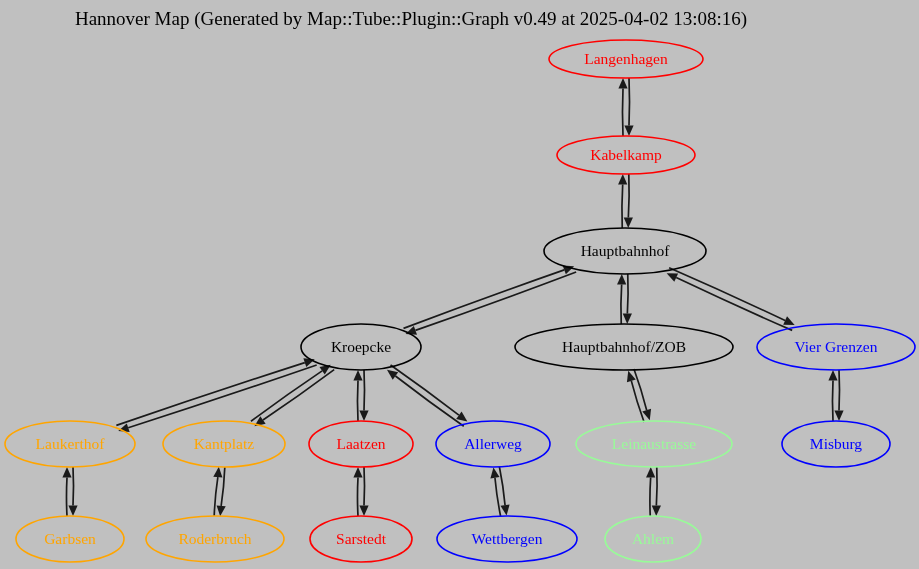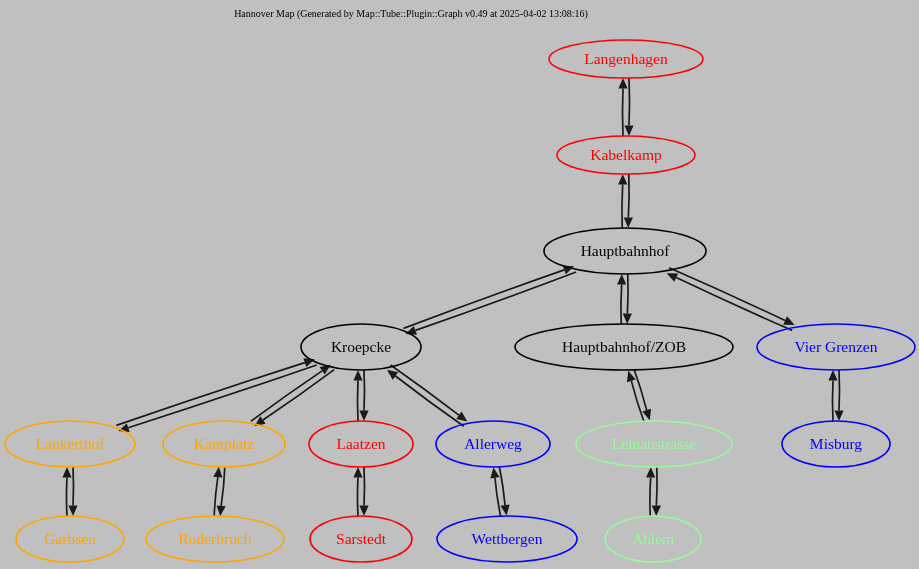--- a/index.html
+++ b/index.html
@@ -14,21 +14,21 @@
     background: #c0c0c0;
     font-family: "Liberation Serif", "DejaVu Serif", serif;
     overflow: hidden;
   }
   #graph-title {
     position: absolute;
     top: 8px;
     left: 0;
     width: 822px;
     text-align: center;
-    font-size: 10px;
+    font-size: 19px;
     color: #000000;
     font-family: "Liberation Serif", "DejaVu Serif", serif;
     white-space: nowrap;
   }
   svg#graph-canvas {
     position: absolute;
     top: 0;
     left: 0;
     width: 919px;
     height: 569px;

